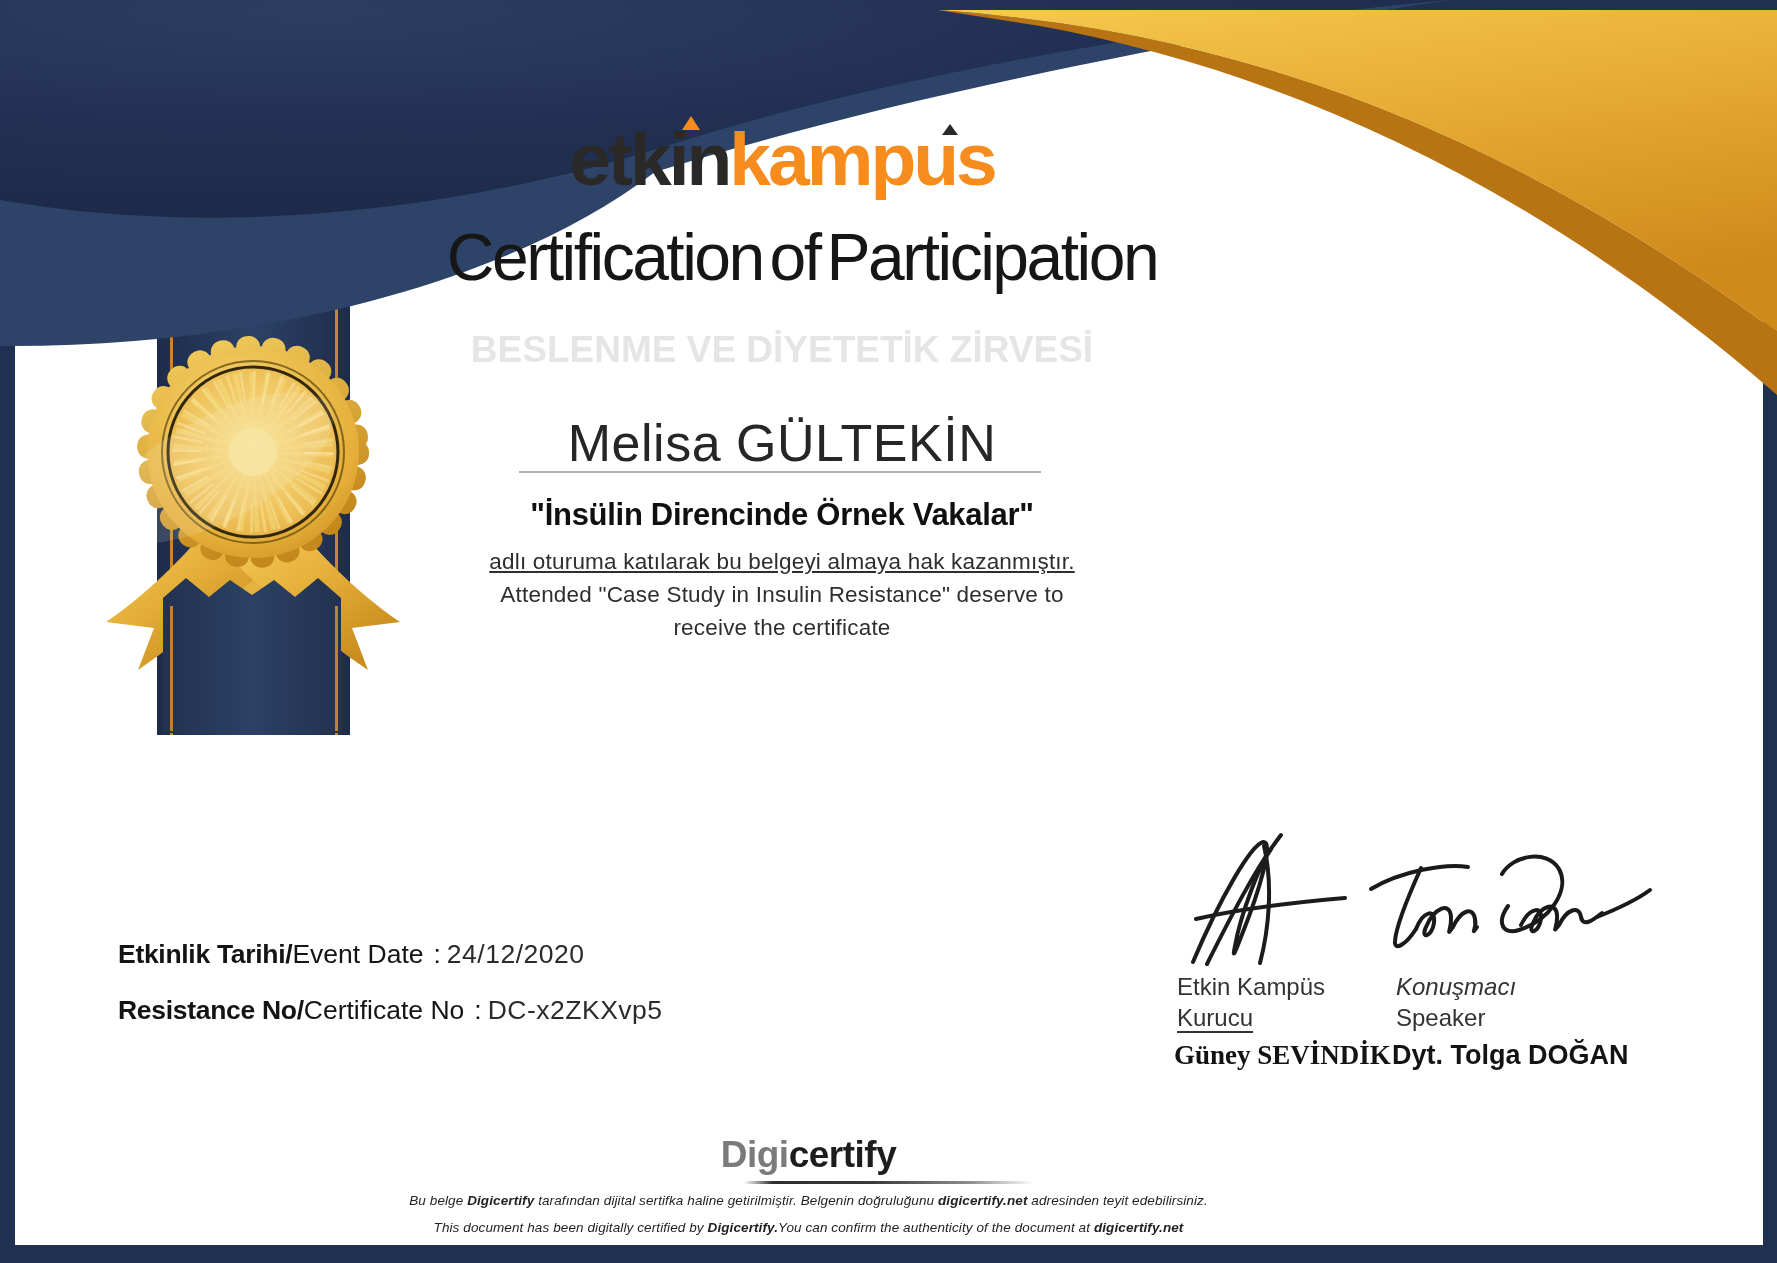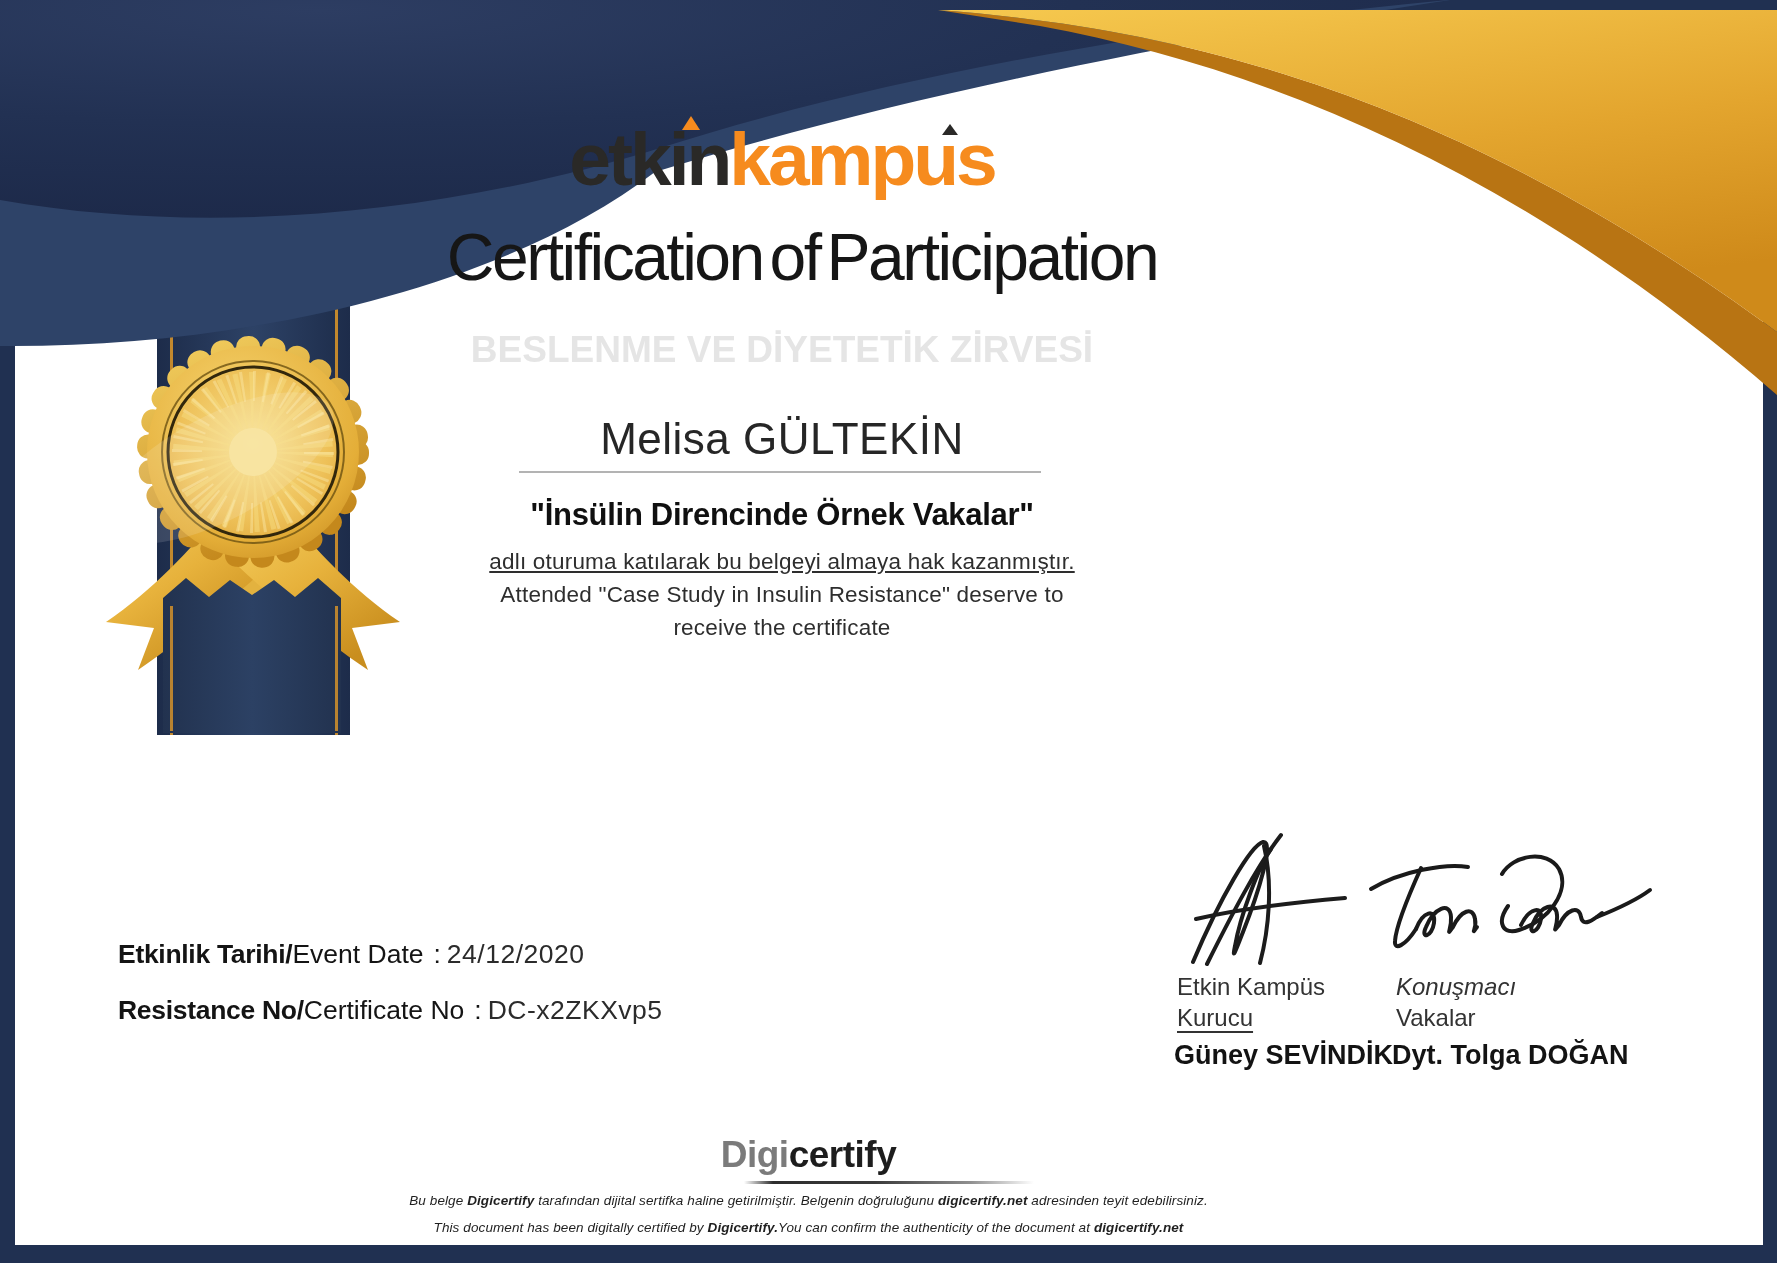--- a/index.html
+++ b/index.html
@@ -21,39 +21,39 @@
   .logo{top:122px;font-size:75px;font-weight:700;letter-spacing:-3px;line-height:1;}
   .logo-wrap{position:relative;display:inline-block;}
   .logo-dark{color:#2a2927;}
   .logo-orange{color:#f68b1e;}
   .caret{position:absolute;width:0;height:0;border-left:9px solid transparent;border-right:9px solid transparent;}
   .caret-orange{left:26.5%;top:-6px;border-bottom:14px solid #f68b1e;}
   .caret-dark{left:87.5%;top:2px;border-bottom:11px solid #2a2927;border-left-width:8px;border-right-width:8px;}
 
   .title{top:224px;font-size:66px;font-weight:400;color:#161616;letter-spacing:-2.5px;word-spacing:-9px;line-height:1;padding-left:20px;}
   .event-title{top:331px;font-size:37px;font-weight:700;color:#e5e5e5;letter-spacing:0px;line-height:1;}
-  .recipient{top:417px;font-size:44px;font-weight:400;color:#262626;letter-spacing:0.5px;line-height:1;}
+  .recipient{top:417px;font-size:52px;font-weight:400;color:#262626;letter-spacing:0.5px;line-height:1;}
   .name-underline{top:471px;left:519px;width:522px;height:2px;background:#b3b3b3;}
   .session{top:499px;font-size:31px;font-weight:700;color:#101010;letter-spacing:-0.3px;line-height:1;}
   .body-line{font-size:22.5px;color:#2e2e2e;line-height:1;letter-spacing:0.2px;}
   .bl1{top:551px;text-decoration:underline;} .bl2{top:584px;} .bl3{top:617px;}
 
   .info-row{left:118px;font-size:26.5px;color:#141414;white-space:nowrap;line-height:1;}
   .info-row b{letter-spacing:-0.3px;}
   .ir1{top:941px;} .ir2{top:997px;}
   .info-sep{padding:0 6px 0 10px;}
   .info-val{color:#2b2b2b;letter-spacing:0.5px;}
 
   .sig-label{font-size:24px;color:#333333;line-height:1;}
   .sig-org{left:1177px;top:975px;}
   .sig-kurucu{left:1177px;top:1006px;text-decoration:underline;text-underline-offset:5px;}
   .sig-role-tr{left:1396px;top:975px;font-style:italic;}
   .sig-role-en{left:1396px;top:1006px;}
   .sig-name{font-size:27px;font-weight:700;color:#131313;line-height:1;}
-  .sig-name-left{left:1174px;top:1042px;}
+  .sig-name-left{left:1174px;top:1042px;font-family:Liberation Serif, serif;}
   .sig-name-right{left:1392px;top:1042px;}
 
   .brand{top:1136px;font-size:37px;font-weight:700;letter-spacing:-0.5px;line-height:1;}
   .brand-digi{color:#7b7b7b;}
   .brand-certify{color:#1d1d1d;}
   .brand-divider{top:1181px;left:744px;width:290px;height:3px;
     background:linear-gradient(90deg,rgba(50,50,50,0) 0%,#2d2d2d 10%,#3a3a3a 45%,#8f8f8f 78%,rgba(150,150,150,0) 100%);}
   .fineprint{font-size:13.5px;font-style:italic;color:#1f1f1f;line-height:1;letter-spacing:0.1px;}
   .fp1{top:1194px;} .fp2{top:1221px;}
   .fineprint b{font-style:italic;}
@@ -184,21 +184,21 @@
 </div>
 <div class="abs info-row ir2">
   <b>Resistance No/</b><span>Certificate No</span><span class="info-sep">:</span><span class="info-val">DC-x2ZKXvp5</span>
 </div>
 
 <div class="abs sig-label sig-org">Etkin Kampüs</div>
 <div class="abs sig-label sig-kurucu">Kurucu</div>
 <div class="abs sig-name sig-name-left">Güney SEVİNDİK</div>
 
 <div class="abs sig-label sig-role-tr">Konuşmacı</div>
-<div class="abs sig-label sig-role-en">Vakalar</div>
+<div class="abs sig-label sig-role-en">Speaker</div>
 <div class="abs sig-name sig-name-right">Dyt. Tolga DOĞAN</div>
 
 <div class="abs full brand">
   <span class="brand-digi">Digi</span><span class="brand-certify">certify</span>
 </div>
 <div class="abs brand-divider"></div>
 <div class="abs full fineprint fp1"><span>Bu belge </span><b>Digicertify</b><span> tarafından dijital sertifka haline getirilmiştir. Belgenin doğruluğunu </span><b>digicertify.net</b><span> adresinden teyit edebilirsiniz.</span></div>
 <div class="abs full fineprint fp2"><span>This document has been digitally certified by </span><b>Digicertify.</b><span>You can confirm the authenticity of the document at </span><b>digicertify.net</b></div>
 
 </body></html>

